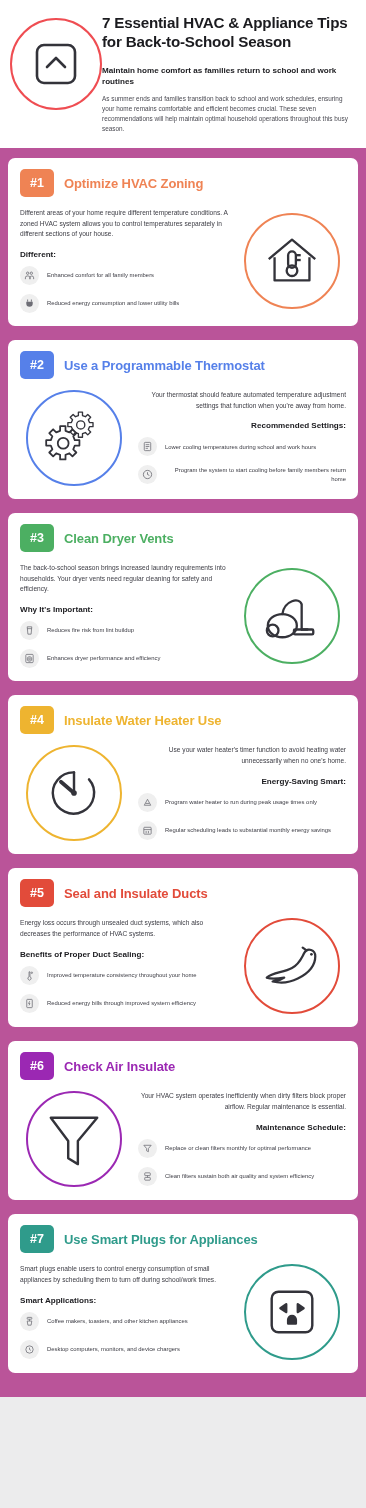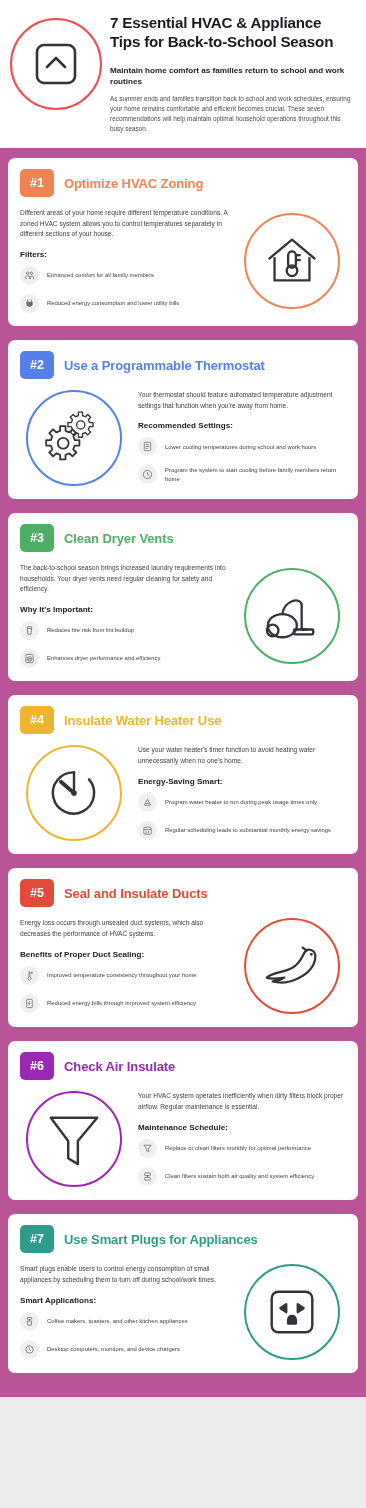--- a/index.html
+++ b/index.html
@@ -9,21 +9,20 @@
     font-family: "Liberation Sans", sans-serif;
   }
   body { width: 366px; }
 
   
   .header {
     background: #ffffff;
     display: flex;
     align-items: flex-start;
     padding: 12px 10px 14px 10px;
-    gap: 8px;
   }
   .header-badge {
     flex: 0 0 auto;
     width: 92px;
     height: 92px;
     border-radius: 50%;
     border: 2px solid #ef4d52;
     display: flex;
     align-items: center;
     justify-content: center;
@@ -89,21 +88,21 @@
     font-size: 13px;
     font-weight: bold;
     letter-spacing: -0.1px;
   }
 
   .card-body {
     display: flex;
     gap: 10px;
     align-items: flex-start;
   }
-  .card-body.reverse { flex-direction: row-reverse; }
+  .card-body.reverse { flex-direction: row-reverse; text-align: right; }
 
   .col-text { flex: 1 1 auto; min-width: 0; }
   .col-art {
     flex: 0 0 auto;
     width: 108px;
     display: flex;
     align-items: center;
     justify-content: center;
     align-self: center;
   }
@@ -174,21 +173,21 @@
 <div class="band">
 
   <div class="card">
     <div class="card-head">
       <div class="num-badge" style="background:#ef8354">#1</div>
       <div class="card-title" style="color:#ef8354">Optimize HVAC Zoning</div>
     </div>
     <div class="card-body">
       <div class="col-text">
         <div class="desc">Different areas of your home require different temperature conditions. A zoned HVAC system allows you to control temperatures separately in different sections of your house.</div>
-        <div class="subhead">Filters:</div>
+        <div class="subhead">Different:</div>
         <div class="bullets">
           <div class="bullet">
             <span class="bullet-ico">
               <svg width="11" height="11" viewBox="0 0 24 24" fill="none" stroke="#6d6d75" stroke-width="1.8">
                 <circle cx="8" cy="7" r="2.6"></circle>
                   <circle cx="16" cy="7" r="2.6"></circle>
                 <path d="M3 20v-3a4 4 0 014-4h2a4 4 0 014 4v3M13 20v-3a4 4 0 014-4h0a4 4 0 014 4v3"></path>
               </svg>
             </span>
             <span class="bullet-txt">Enhanced comfort for all family members</span>

